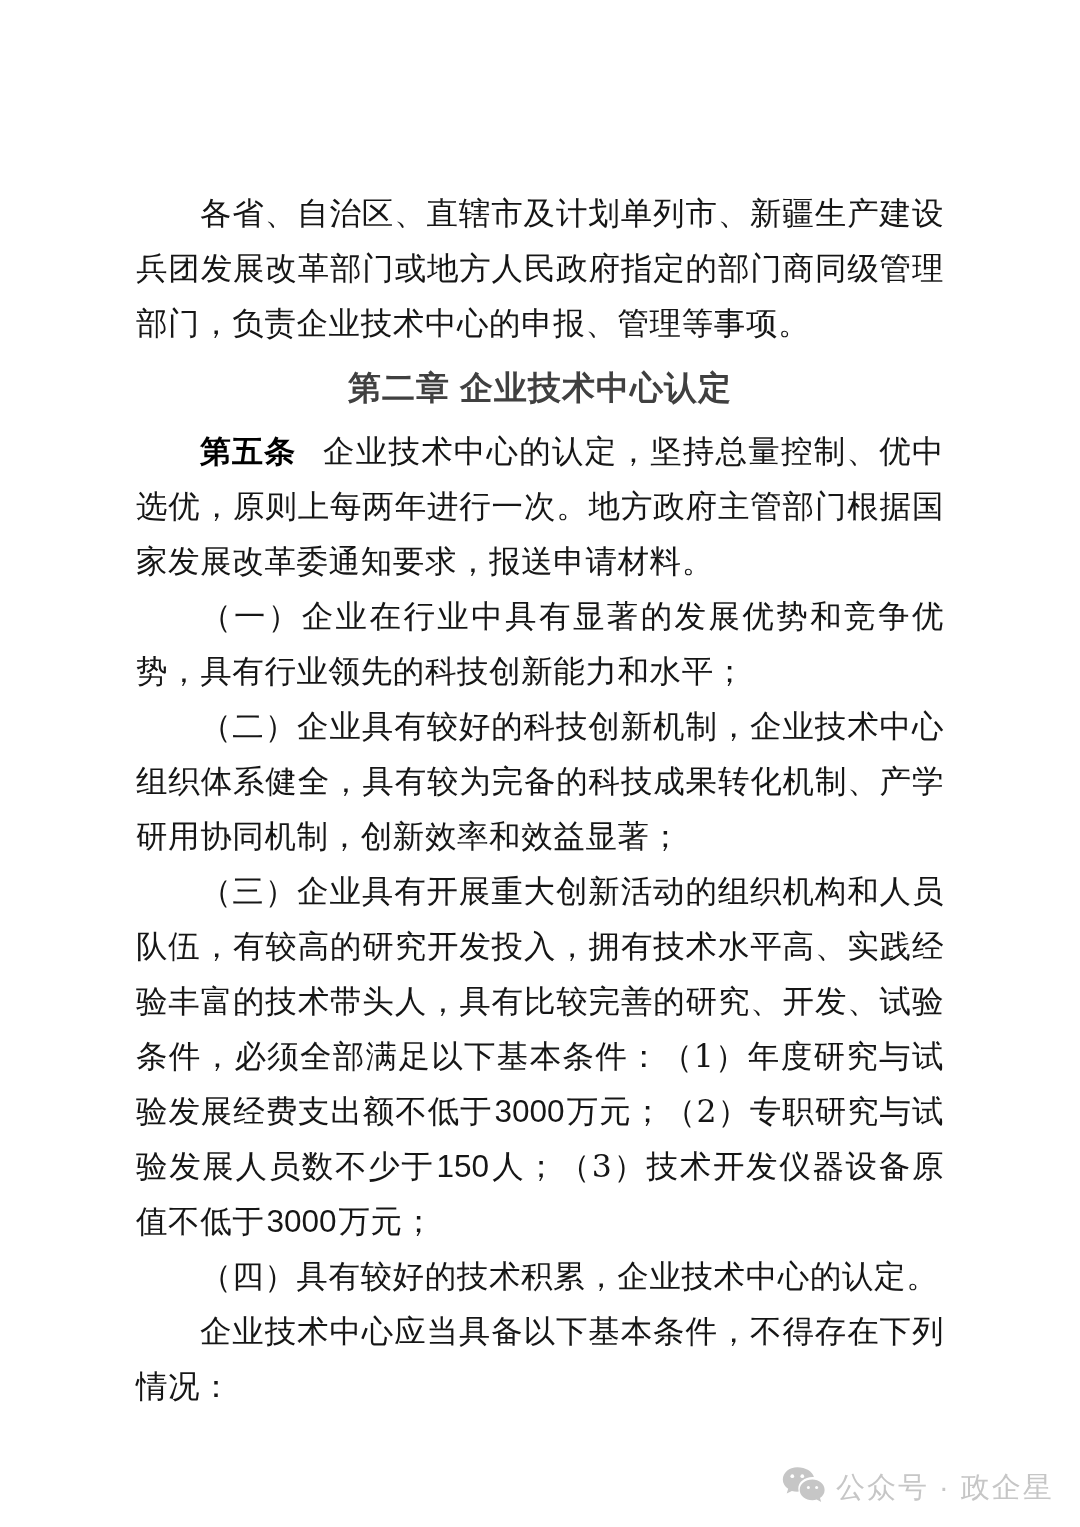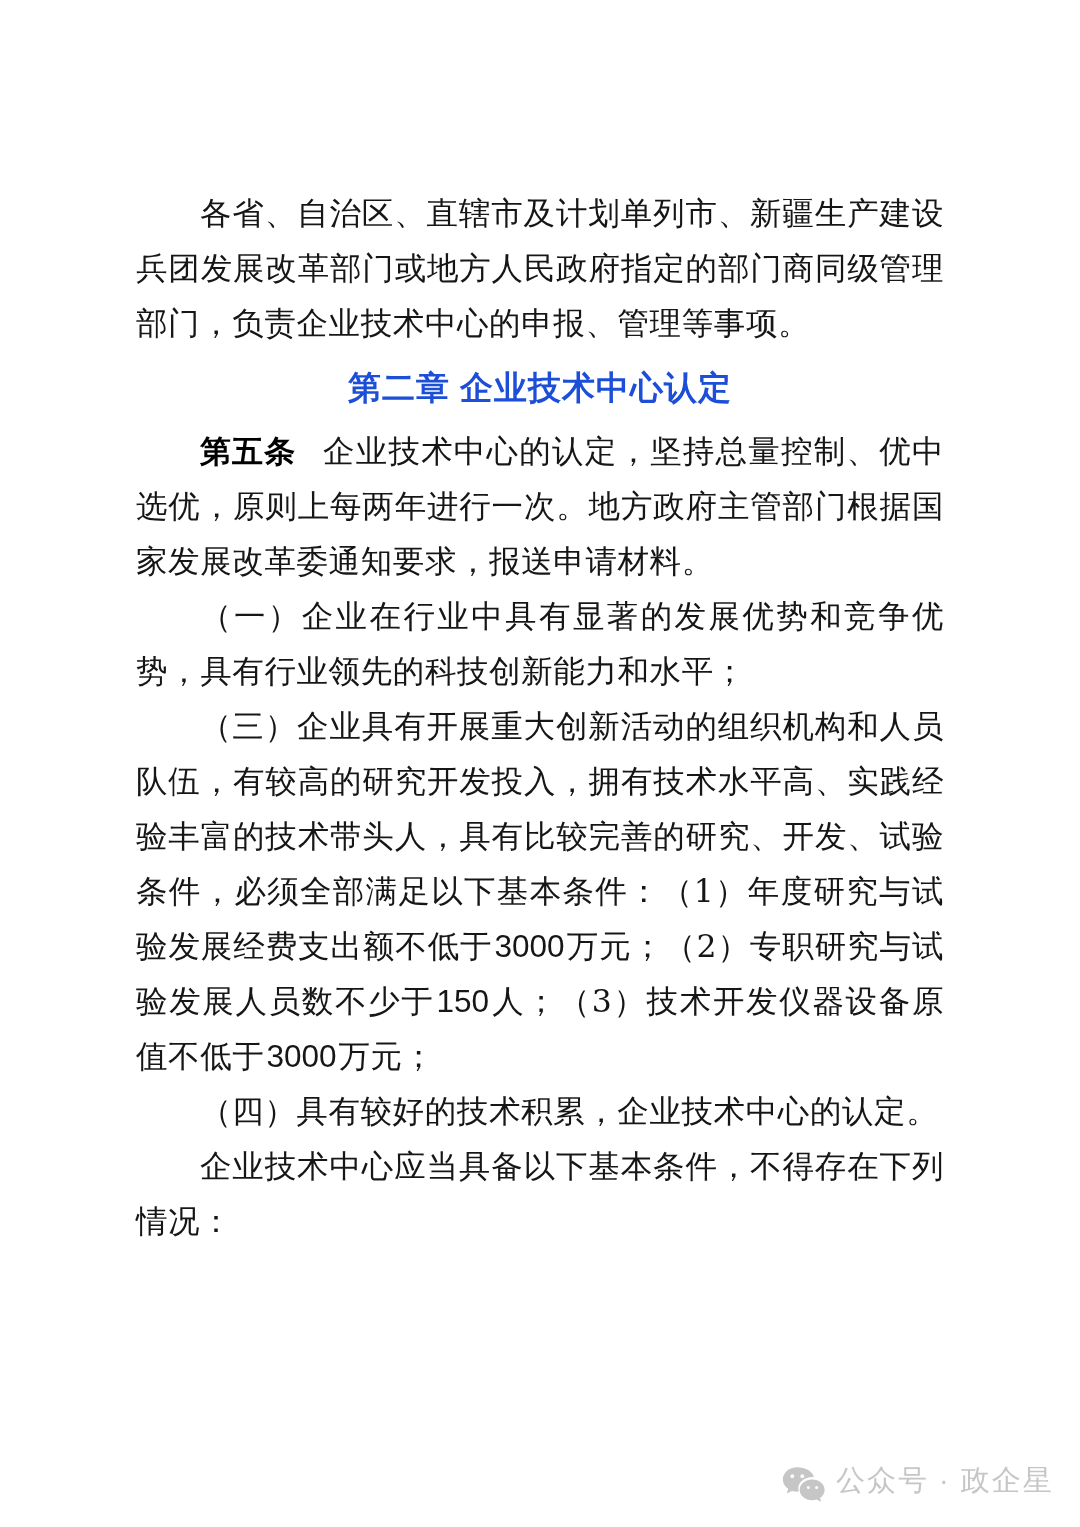--- a/index.html
+++ b/index.html
@@ -53,21 +53,21 @@
   .para + .para { margin-top: 0; }
 
   
   .chapter-heading {
     font-family: "Liberation Sans", "DejaVu Sans", sans-serif;
     font-size: 33px;
     font-weight: 700;
     line-height: 55px;
     text-align: center;
     letter-spacing: 1px;
-    color: #1d4ed8;
+    color: #404040;
     margin: 0;
     padding: 9px 0 9px 0;
   }
 
   
   .article-label {
     font-family: "Liberation Sans", "DejaVu Sans", sans-serif;
     font-weight: 700;
     font-size: 31px;
     letter-spacing: 0.5px;
@@ -85,21 +85,21 @@
     letter-spacing: 0;
     padding: 0 2px;
   }
 
   
   .watermark {
     position: absolute;
     left: 782px;
     top: 1466px;
     display: flex;
-    align-items: flex-start;
+    align-items: flex-end;
     gap: 10px;
     opacity: 1;
     pointer-events: none;
   }
   .watermark .wm-text {
     font-family: "Liberation Sans", "DejaVu Sans", sans-serif;
     font-size: 29px;
     color: #c6c6c6;
     letter-spacing: 2px;
     white-space: nowrap;
@@ -120,20 +120,21 @@
 
     <p class="para indent">各省、自治区、直辖市及计划单列市、新疆生产建设兵团发展改革部门或地方人民政府指定的部门商同级管理部门，负责企业技术中心的申报、管理等事项。</p>
 
     <h2 class="chapter-heading">第二章  企业技术中心认定</h2>
 
     <p class="para indent"><span class="article-label">第五条</span><span class="label-gap"></span><span>企业技术中心的认定，坚持总量控制、优中选优，原则上每两年进行一次。地方政府主管部门根据国家发展改革委通知要求，报送申请材料。</span></p>
 
 
     <p class="para indent"><span>（一）</span><span>企业在行业中具有显著的发展优势和竞争优势，具有行业领先的科技创新能力和水平；</span></p>
 
+    <p class="para indent"><span>（二）</span><span>企业具有较好的科技创新机制，企业技术中心组织体系健全，具有较为完备的科技成果转化机制、产学研用协同机制，创新效率和效益显著；</span></p>
 
     <p class="para indent"><span>（三）</span><span>企业具有开展重大创新活动的组织机构和人员队伍，有较高的研究开发投入，拥有技术水平高、实践经验丰富的技术带头人，具有比较完善的研究、开发、试验条件，必须全部满足以下基本条件：（1）年度研究与试验发展经费支出额不低于</span><span class="num">3000</span><span>万元；（2）专职研究与试验发展人员数不少于</span><span class="num">150</span><span>人；（3）技术开发仪器设备原值不低于</span><span class="num">3000</span><span>万元；</span></p>
 
     <p class="para indent"><span>（四）</span><span>具有较好的技术积累，企业技术中心的认定。</span></p>
 
     <p class="para indent">企业技术中心应当具备以下基本条件，不得存在下列情况：</p>
 
   </div>
 
   <div class="watermark">

